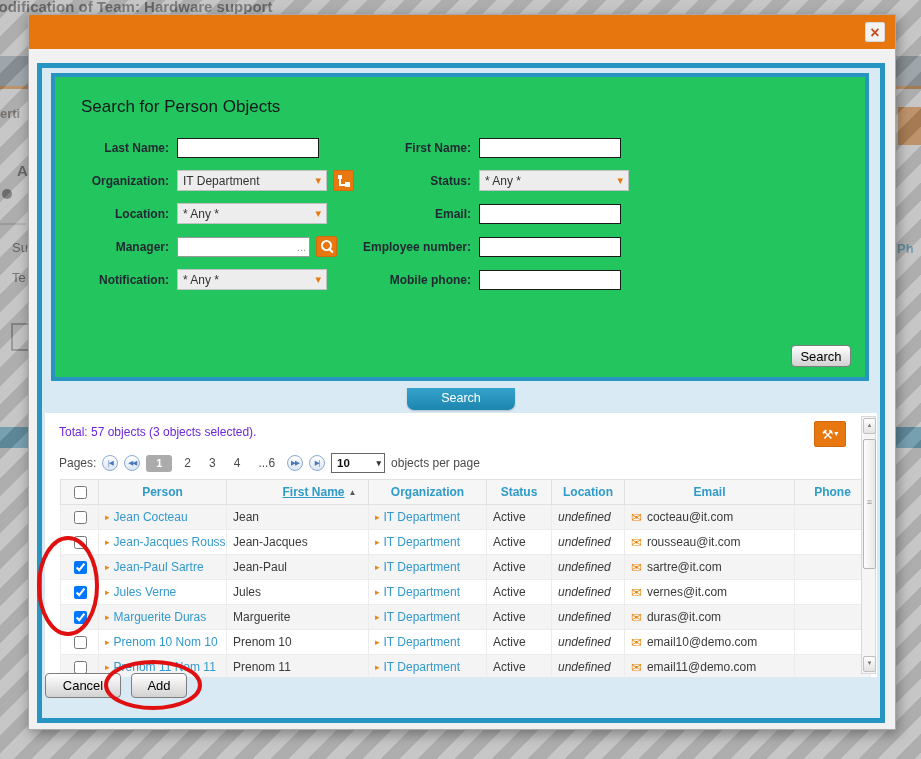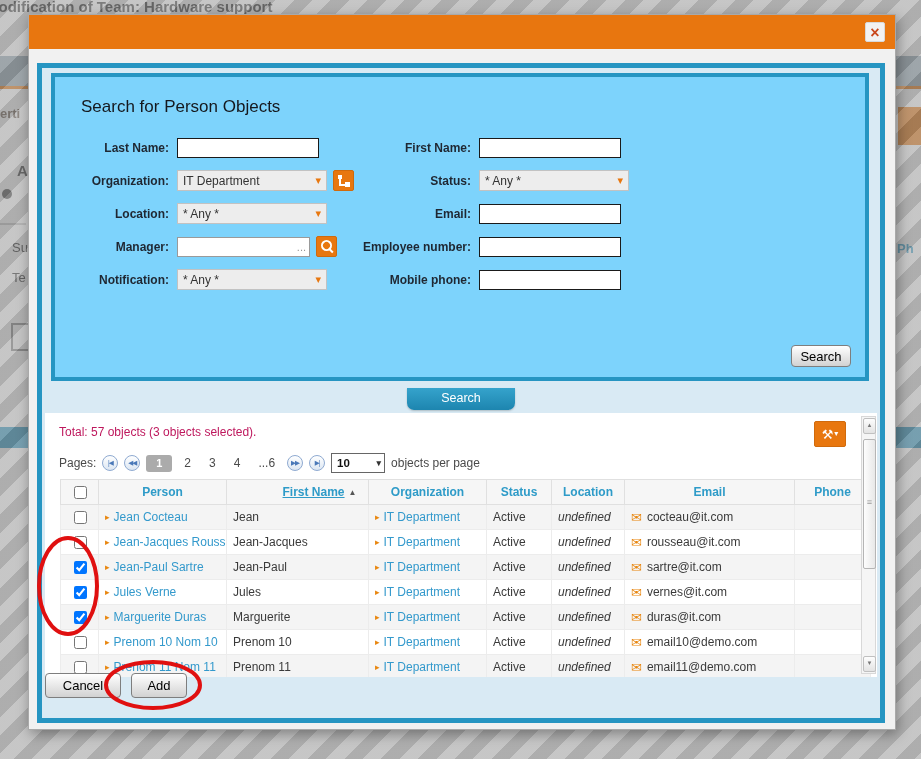--- a/index.html
+++ b/index.html
@@ -31,21 +31,21 @@
   .modal{position:absolute;left:28px;top:14px;width:868px;height:716px;z-index:10;
     background:#f1f1f1;border:1px solid #a9a9a9;box-shadow:2px 4px 12px rgba(0,0,0,.35);box-sizing:border-box;}
   .titlebar{position:relative;height:34px;background:#e8760f;}
   .titlebar .ttl{position:absolute;left:13px;top:8px;font-size:13.5px;font-weight:bold;color:#fff;letter-spacing:.2px;}
   .close-btn{position:absolute;right:10px;top:7px;width:20px;height:20px;background:#f2f2f2;border:1px solid #d8d8d8;
     border-radius:2px;color:#c9471d;font-weight:bold;font-size:16px;line-height:17px;text-align:center;padding:0;cursor:pointer;font-family:inherit;}
 
   .frame{position:absolute;left:8px;top:48px;width:838px;height:650px;border:5px solid #2695c2;background:#d9eaf4;}
 
   
-  .form-box{position:absolute;left:9px;top:5px;width:810px;height:300px;border:4px solid #2695c2;background:#7dd3fc;box-sizing:content-box;}
+  .form-box{position:absolute;left:9px;top:5px;width:810px;height:300px;border:4px solid #2695c2;background:#22c55e;box-sizing:content-box;}
   .form-heading{position:absolute;left:26px;top:20px;font-size:17px;color:#15181d;}
   .fcol{position:absolute;top:54px;}
   .fcol.left{left:4px;}
   .fcol.right{left:306px;}
   .form-row{display:flex;align-items:center;height:33px;}
   .flabel{width:110px;text-align:right;font-weight:bold;font-size:12px;color:#1f2732;margin-right:8px;flex:none;}
   .tinput{width:134px;height:16px;border:1px solid #1a1a1a;background:#fff;font-size:12px;padding:1px 3px;font-family:inherit;}
   .select{width:138px;height:19px;background:#ededed;border:1px solid #c2c2c2;display:flex;align-items:center;padding:0 5px;font-size:12px;color:#333;}
   .sval{white-space:nowrap;}
   .sarrow{margin-left:auto;color:#e8770f;font-size:11px;line-height:1;}
@@ -64,21 +64,21 @@
   .btn{background:linear-gradient(#ffffff,#d2d2d2);border:1px solid #7e7e7e;border-radius:4px;font-size:13px;color:#000;
     font-family:inherit;cursor:pointer;}
   .search-btn{position:absolute;right:14px;bottom:10px;width:60px;height:22px;}
 
   .search-tab{position:absolute;left:50%;transform:translateX(-50%);top:320px;width:108px;height:22px;
     background:linear-gradient(#35a3cc,#1d85af);border-radius:0 0 7px 7px;color:#fff;font-size:12.5px;text-align:center;
     line-height:21px;cursor:pointer;box-shadow:0 1px 2px rgba(0,0,0,.2);}
 
   
   .results{position:absolute;left:3px;top:345px;width:832px;height:264px;background:#fff;overflow:hidden;}
-  .total-line{position:absolute;left:14px;top:12px;font-size:12px;color:#be185d;}
+  .total-line{position:absolute;left:14px;top:12px;font-size:12px;color:#6d28d9;}
   .tools-btn{position:absolute;left:769px;top:8px;width:32px;height:26px;background:#e8770f;border:1px solid #d06a0c;
     border-radius:2px;color:#fff;font-size:13px;line-height:1;cursor:pointer;display:flex;align-items:center;justify-content:center;gap:1px;padding:0;}
   .tools-btn .caret{font-size:8px;}
   .pager{position:absolute;left:14px;top:40px;display:flex;align-items:center;font-size:12px;color:#4a4a4a;gap:6px;}
   .pg-nav{width:16px;height:16px;border-radius:50%;border:1px solid #8faad1;background:linear-gradient(#ffffff,#dce6f2);
     color:#4a78b8;font-size:6.5px;line-height:14px;text-align:center;padding:0;cursor:pointer;letter-spacing:-1px;overflow:hidden;}
   .pg-current{min-width:22px;height:17px;background:#ababab;border-radius:3px;color:#fff;font-size:11px;font-weight:bold;
     text-align:center;line-height:17px;padding:0 2px;}
   .pg-link{color:#4a4a4a;margin:0 6px;cursor:pointer;}
   .pg-size{display:flex;align-items:center;width:44px;height:18px;border:1px solid #666;background:#fff;font-size:11.5px;color:#111;

